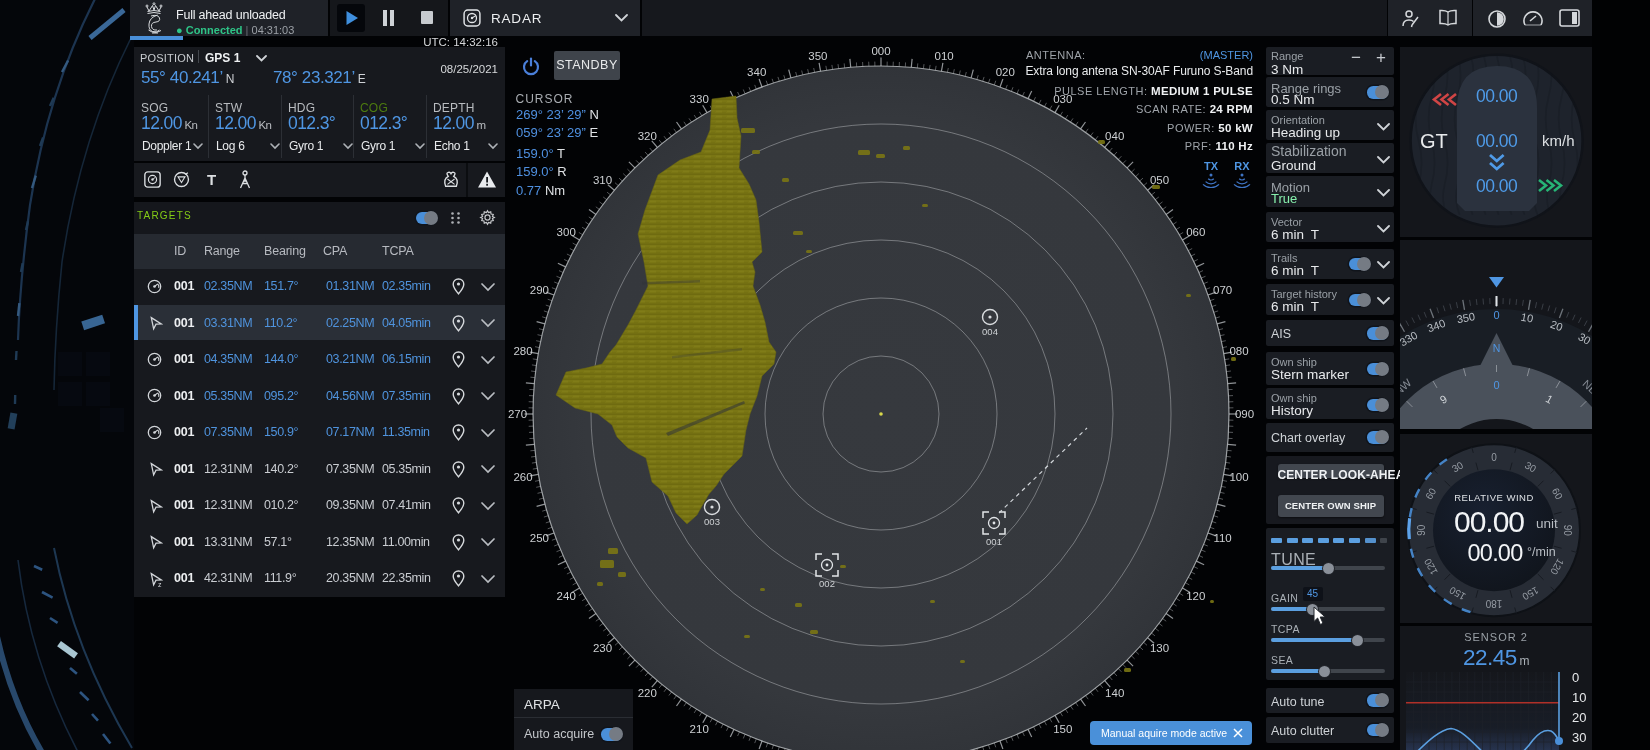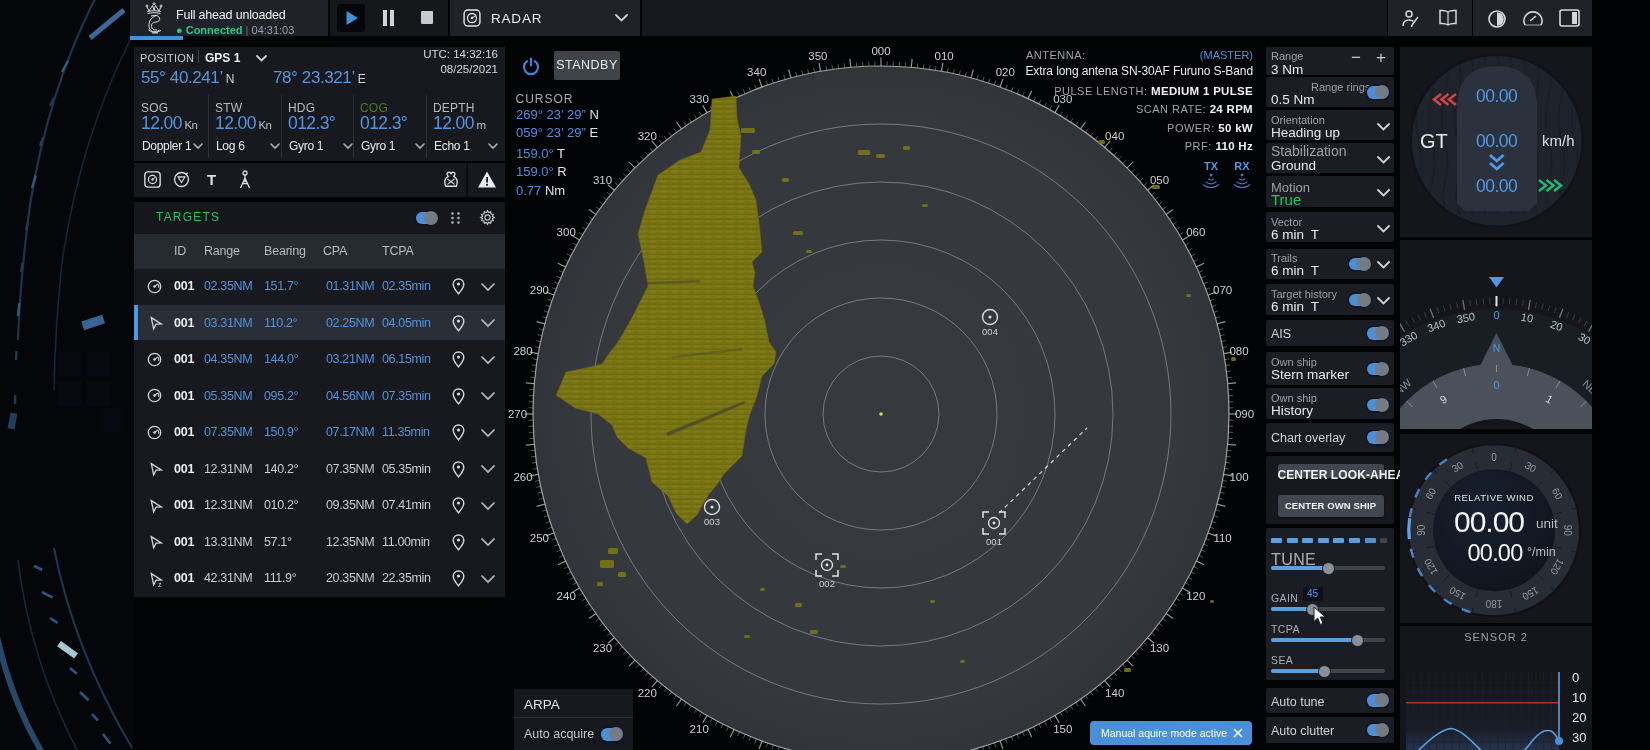--- a/index.html
+++ b/index.html
@@ -575,21 +575,21 @@
       <rect x="1" y="1" width="19" height="16" rx="2" fill="none" stroke="#d5d8db" stroke-width="1.6"></rect>
       <rect x="13" y="3" width="5" height="12" fill="#d5d8db"></rect>
     </svg>
 <div class="abs" style="left:134px;top:47px;width:371px;height:114px;background:#17191e"></div>
     <div class="abs" style="left:140px;top:51.5px;font-size:11px;letter-spacing:0.2px;color:#c9ccd0">POSITION</div>
     <div class="abs" style="left:197.5px;top:50px;width:1px;height:13px;background:#43474d"></div>
     <div class="abs" style="left:205px;top:50.5px;font-size:12px;color:#eef0f2;font-weight:600">GPS 1</div>
     <svg style="position:absolute;left:256px;top:55px" width="11" height="8.5" viewBox="0 0 11 8.5">
       <path d="M1,1 L5.5,5.5 L10,1" fill="none" stroke="#cfd3d7" stroke-width="1.8" stroke-linecap="round"></path>
     </svg>
-    <div class="abs" style="left:330px;top:48px;width:168px;text-align:right;font-size:11.5px;color:#d7d9db">UTC: 14:32:16</div>
+    <div class="abs" style="left:330px;top:36px;width:168px;text-align:right;font-size:11.5px;color:#d7d9db">UTC: 14:32:16</div>
     <div class="abs" style="left:330px;top:62.5px;width:168px;text-align:right;font-size:11.5px;color:#d7d9db">08/25/2021</div>
     <div class="abs" style="left:141px;top:68px;font-size:17px;letter-spacing:-0.4px;color:#4f96e3">55° 40.241’<span style="font-size:12px;color:#cfd2d6"> N</span></div>
     <div class="abs" style="left:273px;top:68px;font-size:17px;letter-spacing:-0.4px;color:#4f96e3">78° 23.321’<span style="font-size:12px;color:#cfd2d6"> E</span></div>
     <div class="abs" style="left:141px;top:101px;font-size:12px;letter-spacing:0.2px;color:#b9bcc0">SOG</div>
     <div class="abs" style="left:141px;top:113px;font-size:17.5px;letter-spacing:-0.6px;color:#4f96e3">12.00<span style="font-size:11.5px;color:#b9bcc0"> Kn</span></div>
     <div class="abs" style="left:142px;top:139px;font-size:12px;letter-spacing:-0.3px;color:#e8eaec">Doppler 1</div>
     <svg style="position:absolute;left:193px;top:143px" width="10" height="8" viewBox="0 0 10 8">
       <path d="M1,1 L5,5 L9,1" fill="none" stroke="#aeb2b7" stroke-width="1.6" stroke-linecap="round"></path>
     </svg>
     <div class="abs" style="left:208px;top:95px;width:1px;height:63px;background:#2c2f35"></div>
@@ -642,21 +642,21 @@
       <path d="M4,17 Q1,9 7,6 Q4,2 7,1.5 Q10,1 10,4 Q10,1 13,1.5 Q16,2 13,6 Q19,9 16,17 Z" fill="none" stroke="#dcdfe2" stroke-width="1.5"></path>
       <path d="M6,9 L14,15 M14,9 L6,15" stroke="#dcdfe2" stroke-width="1.2"></path>
     </svg>
     <svg class="abs" style="left:477px;top:170px" width="20" height="19" viewBox="0 0 20 19">
       <path d="M10,1.5 L19,17.5 L1,17.5 Z" fill="#e8eaed"></path>
       <rect x="9.2" y="7" width="1.8" height="5.5" fill="#17191e"></rect>
       <rect x="9.2" y="13.8" width="1.8" height="1.9" fill="#17191e"></rect>
     </svg>
 <div class="abs" style="left:134px;top:202.0px;width:371px;height:395px;background:#17191e"></div>
     <div class="abs" style="left:134px;top:202.0px;width:371px;height:32px;background:#15171c"></div>
-    <div class="abs" style="left:156px;top:210.0px;font-size:12px;letter-spacing:1.2px;color:#22c55e">TARGETS</div>
+    <div class="abs" style="left:137px;top:210.0px;font-size:10px;letter-spacing:1.2px;color:#84cc16">TARGETS</div>
     <div class="abs" style="left:416px;top:211.5px;width:21px;height:12.5px;border-radius:6.25px;background:#4a8fd8;box-shadow:0 0 0 1.5px #10141b">
       <div style="position:absolute;right:-1px;top:-0.8px;width:14px;height:14px;border-radius:50%;background:#757b84"></div>
     </div>
     <svg class="abs" style="left:450px;top:211px" width="11" height="14" viewBox="0 0 11 14">
       <circle cx="2.5" cy="2.5" r="1.3" fill="#aeb1b5"></circle>
       <circle cx="2.5" cy="7" r="1.3" fill="#aeb1b5"></circle>
       <circle cx="2.5" cy="11.5" r="1.3" fill="#aeb1b5"></circle>
       <circle cx="8.5" cy="2.5" r="1.3" fill="#aeb1b5"></circle>
       <circle cx="8.5" cy="7" r="1.3" fill="#aeb1b5"></circle>
       <circle cx="8.5" cy="11.5" r="1.3" fill="#aeb1b5"></circle>
@@ -870,40 +870,40 @@
     </div>
     <div class="abs" style="left:1090px;top:721px;width:162px;height:24px;background:#4a90d9;border-radius:4px;line-height:24px;font-size:10.5px;color:#fff;padding-left:11px;box-sizing:border-box">Manual aquire mode active<svg style="position:absolute;right:9px;top:7px" width="10" height="10" viewBox="0 0 10 10">
         <path d="M1,1 L9,9 M9,1 L1,9" stroke="#fff" stroke-width="1.5"></path>
       </svg></div>
 <div class="abs" style="left:1266px;top:47px;width:128px;height:28px;background:#1a1d23;border-radius:2px"></div>
     <div class="abs" style="left:1271px;top:50px;font-size:11px;color:#9aa0a6">Range</div>
     <div class="abs" style="left:1271px;top:61.5px;font-size:13.5px;color:#e8eaec">3 Nm</div>
     <div class="abs" style="left:1351px;top:48px;font-size:17px;color:#c8ccd1">−</div>
     <div class="abs" style="left:1376px;top:48px;font-size:17px;color:#c8ccd1">+</div>
     <div class="abs" style="left:1266px;top:77px;width:128px;height:30.3px;background:#1a1d23;border-radius:2px"></div>
-    <div class="abs" style="left:1311px;top:80.5px;font-size:11px;color:#9aa0a6">Range rings</div>
+    <div class="abs" style="left:1271px;top:80.5px;font-size:13px;color:#9aa0a6">Range rings</div>
     <div class="abs" style="left:1271px;top:92px;font-size:13.5px;color:#e8eaec">0.5 Nm</div>
     <div class="abs" style="left:1367px;top:86px;width:21px;height:12.5px;border-radius:6.25px;background:#4a8fd8;box-shadow:0 0 0 1.5px #10141b">
       <div style="position:absolute;right:-1px;top:-0.8px;width:14px;height:14px;border-radius:50%;background:#757b84"></div>
     </div>
     <div class="abs" style="left:1266px;top:110.3px;width:128px;height:30.2px;background:#1a1d23;border-radius:2px"></div>
     <div class="abs" style="left:1271px;top:113.5px;font-size:11px;color:#9aa0a6">Orientation</div>
     <div class="abs" style="left:1271px;top:125px;font-size:13.5px;color:#e8eaec">Heading up</div>
     <svg style="position:absolute;left:1377px;top:123px" width="13" height="9.5" viewBox="0 0 13 9.5">
       <path d="M1,1 L6.5,6.5 L12,1" fill="none" stroke="#cfd3d7" stroke-width="1.8" stroke-linecap="round"></path>
     </svg>
     <div class="abs" style="left:1266px;top:143.1px;width:128px;height:30.3px;background:#1a1d23;border-radius:2px"></div>
     <div class="abs" style="left:1271px;top:143px;font-size:14px;color:#9aa0a6">Stabilization</div>
     <div class="abs" style="left:1271px;top:158px;font-size:13.5px;color:#e8eaec">Ground</div>
     <svg style="position:absolute;left:1377px;top:156px" width="13" height="9.5" viewBox="0 0 13 9.5">
       <path d="M1,1 L6.5,6.5 L12,1" fill="none" stroke="#cfd3d7" stroke-width="1.8" stroke-linecap="round"></path>
     </svg>
     <div class="abs" style="left:1266px;top:176.4px;width:128px;height:30.2px;background:#1a1d23;border-radius:2px"></div>
     <div class="abs" style="left:1271px;top:179.5px;font-size:13px;color:#9aa0a6">Motion</div>
-    <div class="abs" style="left:1271px;top:191px;font-size:15px;color:#22c55e">True</div>
+    <div class="abs" style="left:1271px;top:191px;font-size:13px;color:#86efac">True</div>
     <svg style="position:absolute;left:1377px;top:189px" width="13" height="9.5" viewBox="0 0 13 9.5">
       <path d="M1,1 L6.5,6.5 L12,1" fill="none" stroke="#cfd3d7" stroke-width="1.8" stroke-linecap="round"></path>
     </svg>
     <div class="abs" style="left:1266px;top:212.2px;width:128px;height:30.2px;background:#1a1d23;border-radius:2px"></div>
     <div class="abs" style="left:1271px;top:215.5px;font-size:11px;color:#9aa0a6">Vector</div>
     <div class="abs" style="left:1271px;top:227px;font-size:13.5px;color:#e8eaec">6 min T</div>
     <svg style="position:absolute;left:1377px;top:225px" width="13" height="9.5" viewBox="0 0 13 9.5">
       <path d="M1,1 L6.5,6.5 L12,1" fill="none" stroke="#cfd3d7" stroke-width="1.8" stroke-linecap="round"></path>
     </svg>
     <div class="abs" style="left:1266px;top:248.5px;width:128px;height:30.2px;background:#1a1d23;border-radius:2px"></div>
@@ -1172,20 +1172,21 @@
       <path d="M1439.5,464.5 A85.2,85.2 0 0 1 1446.9,459" fill="none" stroke="#4a8fd8" stroke-width="2.4" opacity="0.9"></path>
       <path d="M1409.3,538.9 A85.2,85.2 0 0 1 1409.6,518.1" fill="none" stroke="#5da2ea" stroke-width="3.2" opacity="1"></path>
       <text x="1494.0" y="501" font-size="9.5" letter-spacing="0.5" fill="#dfe2e6" text-anchor="middle">RELATIVE WIND</text>
       <text x="1489" y="532" font-size="30" letter-spacing="-1" fill="#f2f4f6" text-anchor="middle">00.00</text>
       <text x="1536" y="528" font-size="13.5" fill="#b9bec4">unit</text>
       <text x="1495" y="561" font-size="23.5" letter-spacing="-0.8" fill="#f2f4f6" text-anchor="middle">00.00</text>
       <text x="1527" y="556" font-size="12.5" fill="#b9bec4">°/min</text>
     </svg>
 <div class="abs" style="left:1400px;top:626px;width:192px;height:124px;background:#14161b"></div>
     <div class="abs" style="left:1400px;top:631px;width:192px;text-align:center;font-size:11px;letter-spacing:1px;color:#9aa0a6">SENSOR 2</div>
+    <div class="abs" style="left:1400px;top:645px;width:192px;text-align:center;font-size:22.5px;letter-spacing:-0.5px;color:#4f96e3">22.45<span style="font-size:12px;color:#aab0b6"> m</span></div>
     <svg class="abs" style="left:1400px;top:626px" width="192" height="124" viewBox="1400 626 192 124">
 <defs>
         <linearGradient id="dg" x1="0" y1="0" x2="0" y2="1">
 <stop offset="0" stop-color="#15171c"></stop>
           <stop offset="0.72" stop-color="#181d27"></stop>
           <stop offset="1" stop-color="#27334e"></stop>
         </linearGradient>
       </defs>
 <rect x="1406" y="672" width="153" height="78" fill="url(#dg)"></rect>
 <line x1="1413.7" y1="672" x2="1413.7" y2="750" stroke="#1e2229" stroke-width="0.8" opacity="0.8"></line>

